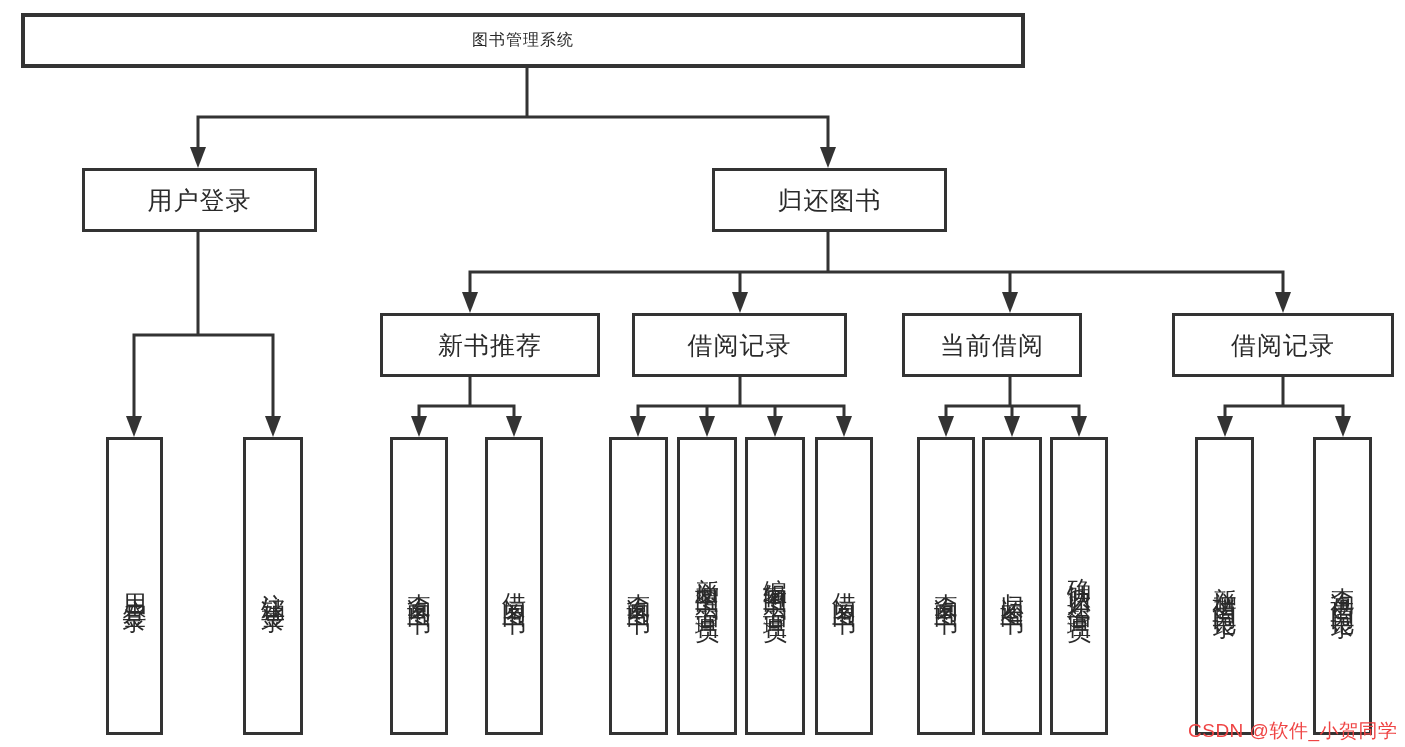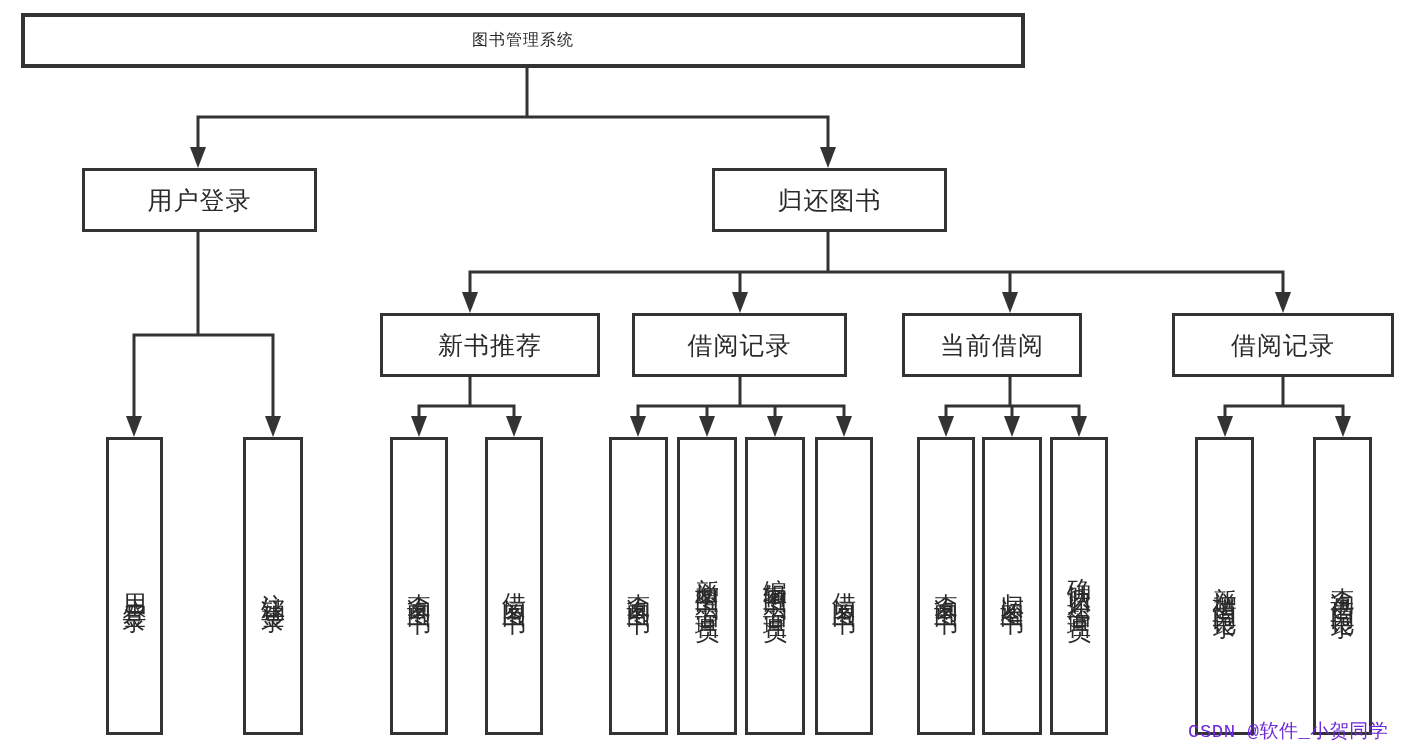--- a/index.html
+++ b/index.html
@@ -55,25 +55,24 @@
     text-orientation: mixed;
     font-size: 24px;
     letter-spacing: 6px;
     line-height: 1;
   }
   .watermark {
     position: absolute;
     left: 1188px;
     top: 718px;
     font-size: 19px;
-    color: #6d28d9;
+    color: #ef4444;
     letter-spacing: 0.5px;
     white-space: nowrap;
     z-index: 3;
-    font-family: Liberation Mono, monospace;
   }
 </style>
 </head>
 <body>
 
 <div id="stage">
 
   <svg id="connectors" viewBox="0 0 1405 747" xmlns="http://www.w3.org/2000/svg">
     <g stroke="#333333" stroke-width="3" fill="none" stroke-linecap="square">
 

